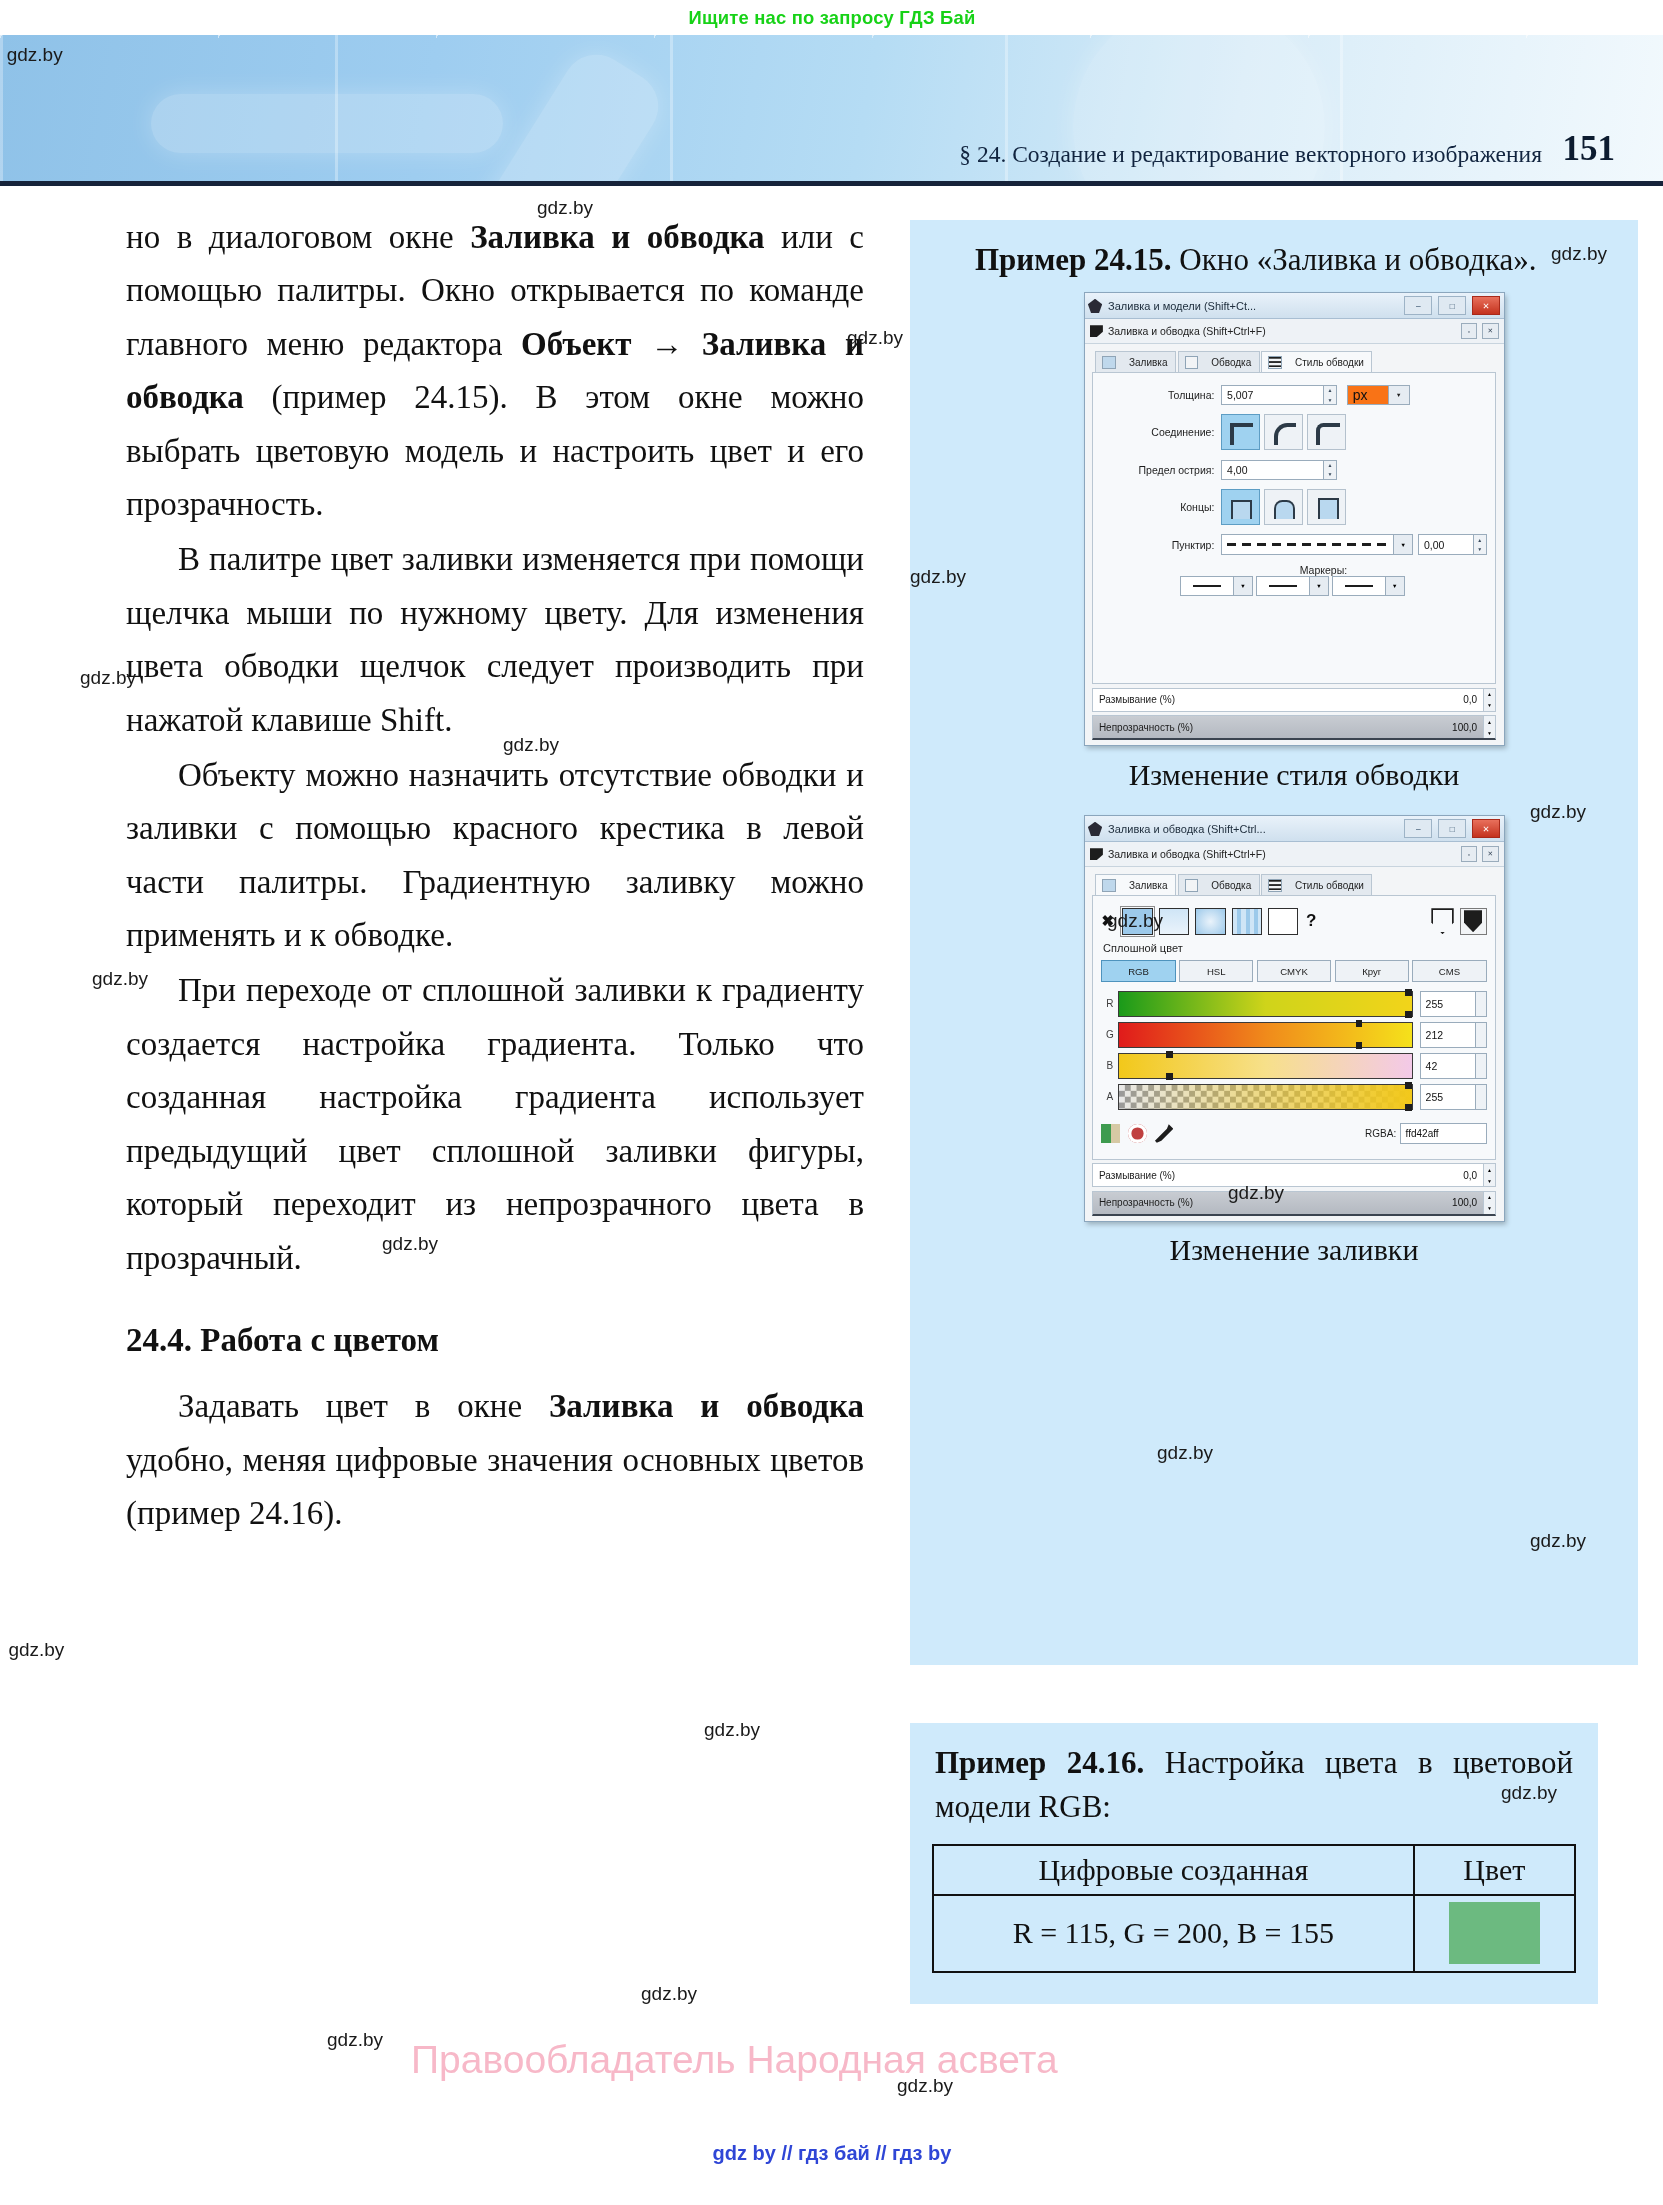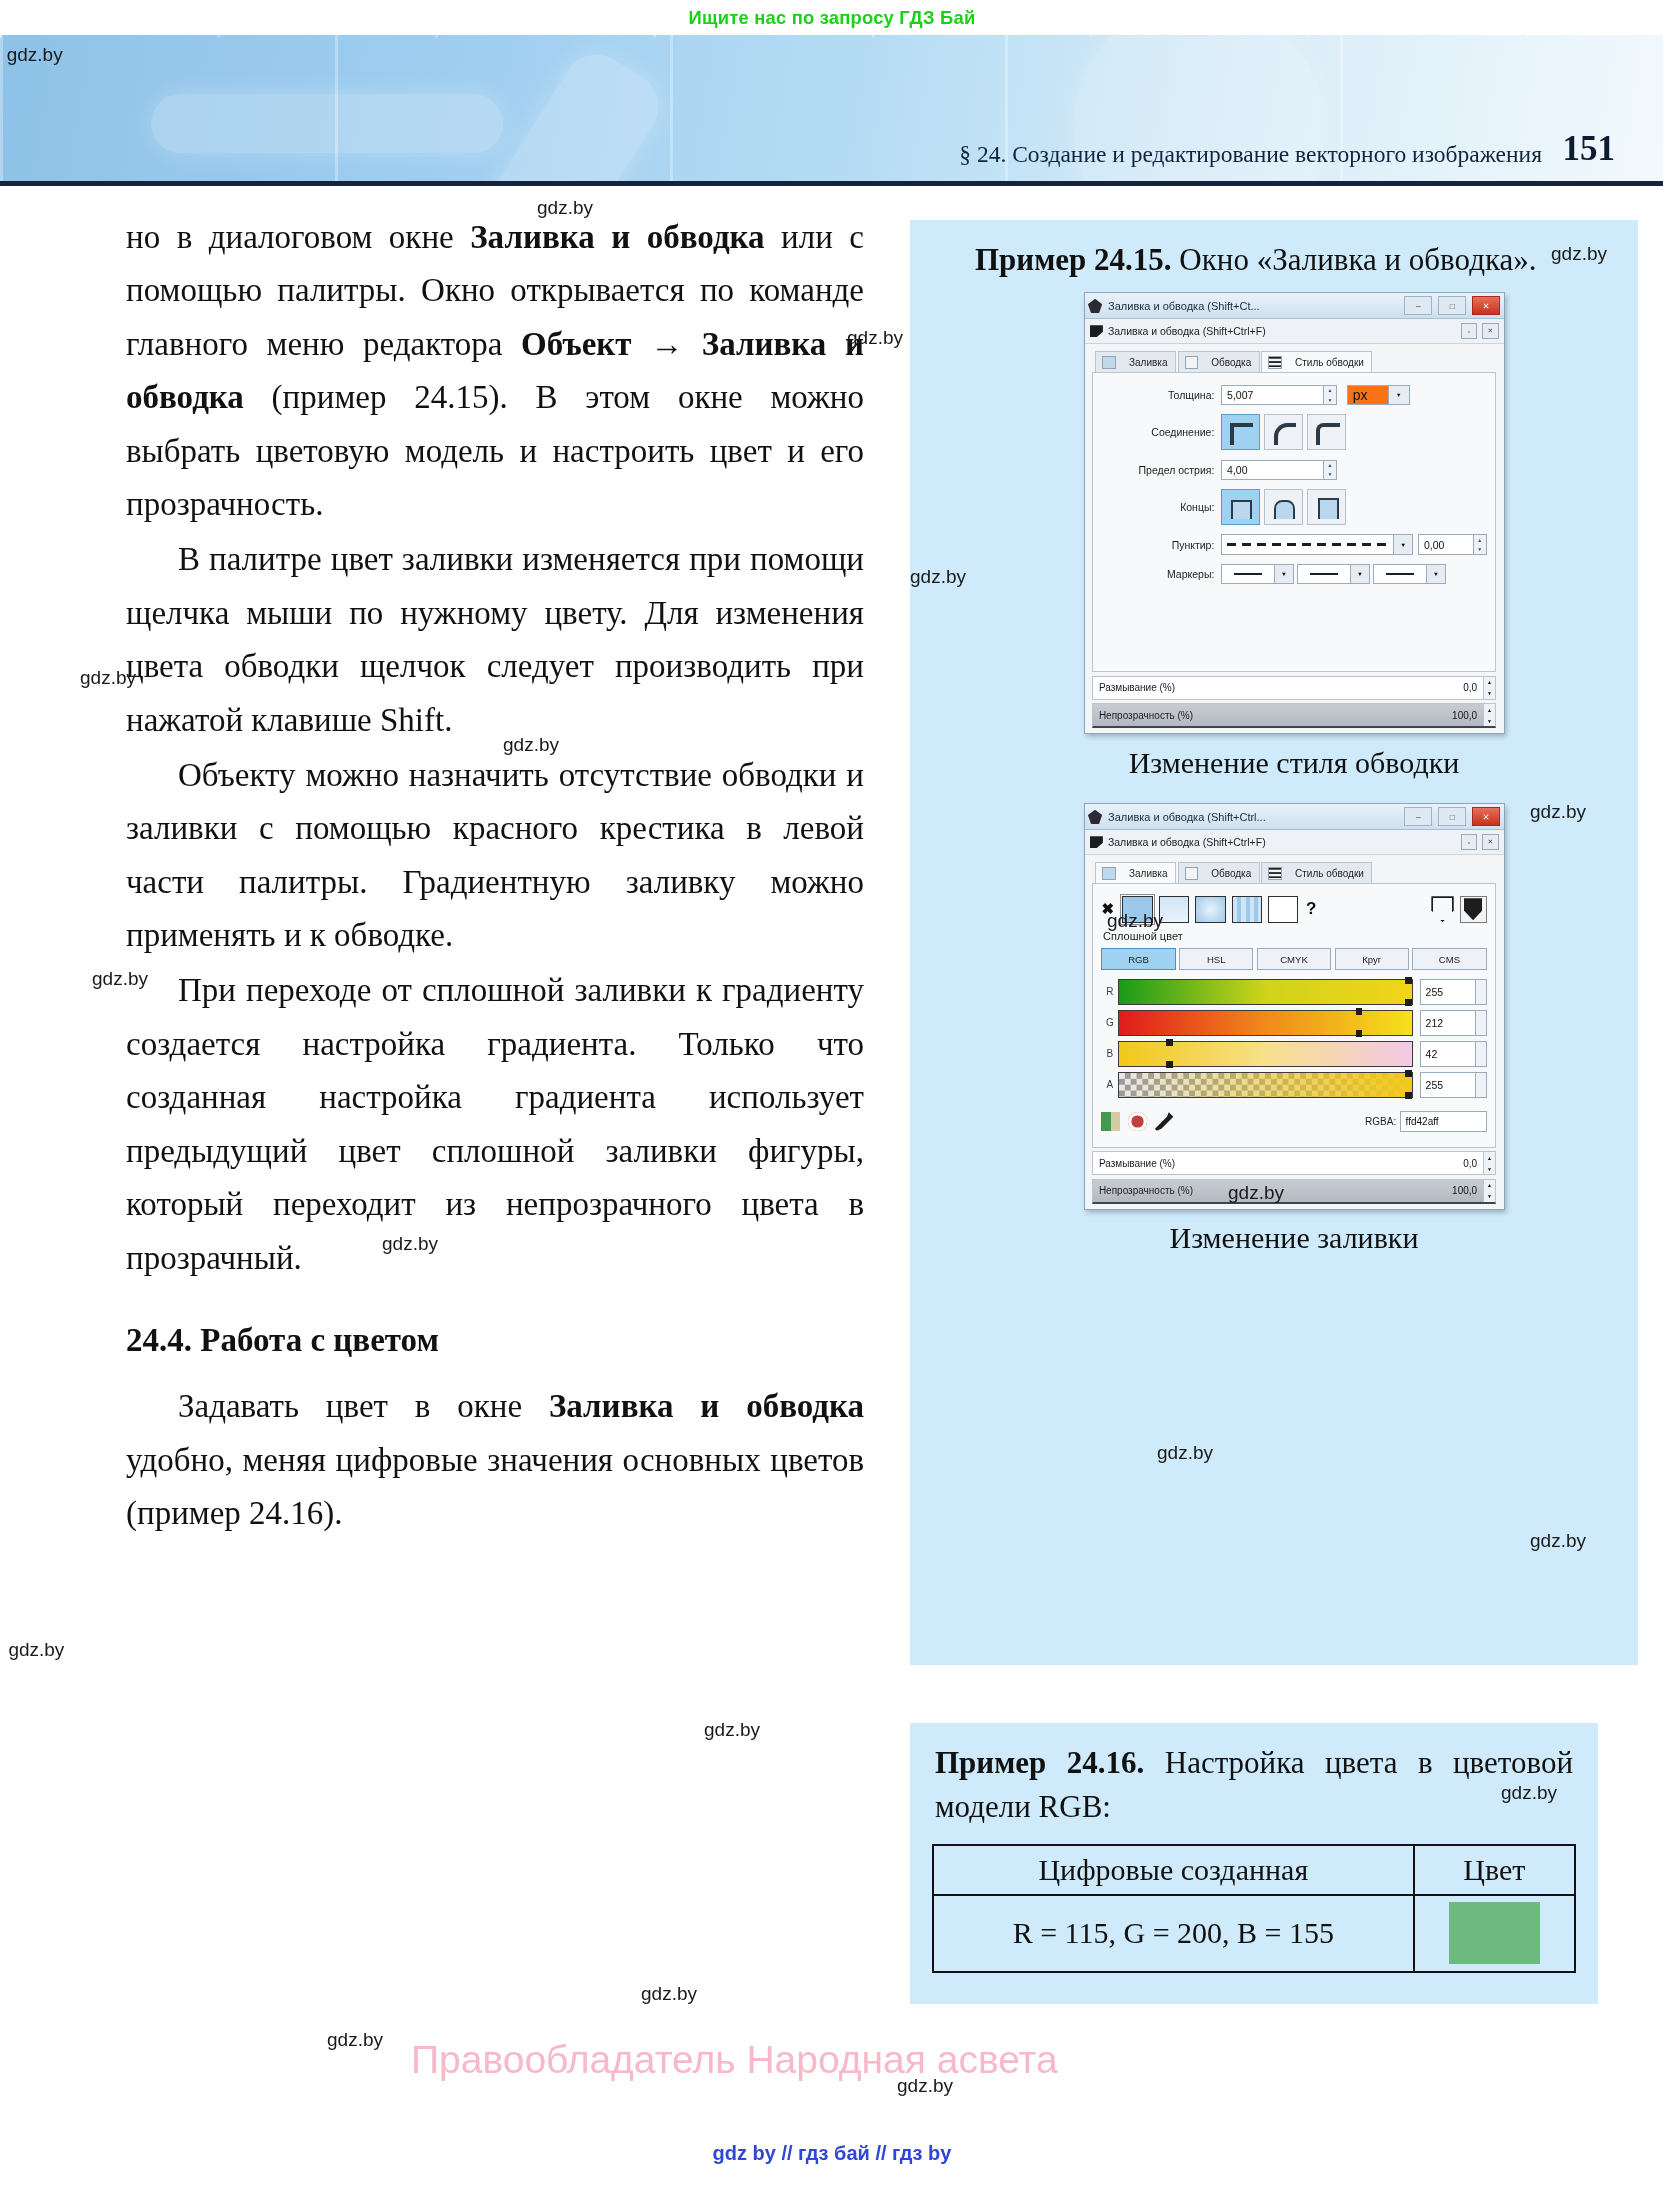--- a/index.html
+++ b/index.html
@@ -242,21 +242,21 @@
 </div>
 
 <div class="panel" id="panel-top">
   <div class="panel-caption">
     <b>Пример 24.15.</b><span> Окно «Заливка и обводка».</span>
   </div>
 
   <div class="dlg" style="width:419px;">
     <div class="dlg-titlebar">
       <span class="dlg-ico"></span>
-      <span class="dlg-title">Заливка и обводка (Shift+Ct...</span>
+      <span class="dlg-title">Заливка и модели (Shift+Ct...</span>
       <span class="winbtn">–</span>
       <span class="winbtn">□</span>
       <span class="winbtn close">✕</span>
     </div>
     <div class="dlg-subbar">
       <span class="subicon"></span>
       <span class="dlg-subtitle">Заливка и обводка (Shift+Ctrl+F)</span>
       <span class="minibtn">▫</span>
       <span class="minibtn">✕</span>
     </div>
@@ -327,21 +327,21 @@
             <span class="spin" style="margin-left:5px;">
               <span class="val" style="width:44px;">0,00</span>
               <span class="arrows">
                   <span>▲</span>
                   <span>▼</span>
                 </span>
             </span>
           </span>
         </div>
 
-        <div class="row" style="margin-bottom:0;">
+        <div class="row" style="margin-bottom:0;flex-direction:column;">
           <span class="rlabel">Маркеры:</span>
           <span class="markerbox">
             <span class="mk">
                 <span class="mkf">
                   <span class="mkl"></span>
                 </span>
                 <span class="ddrop">▼</span>
               </span>
             <span class="mk">
                 <span class="mkf">

